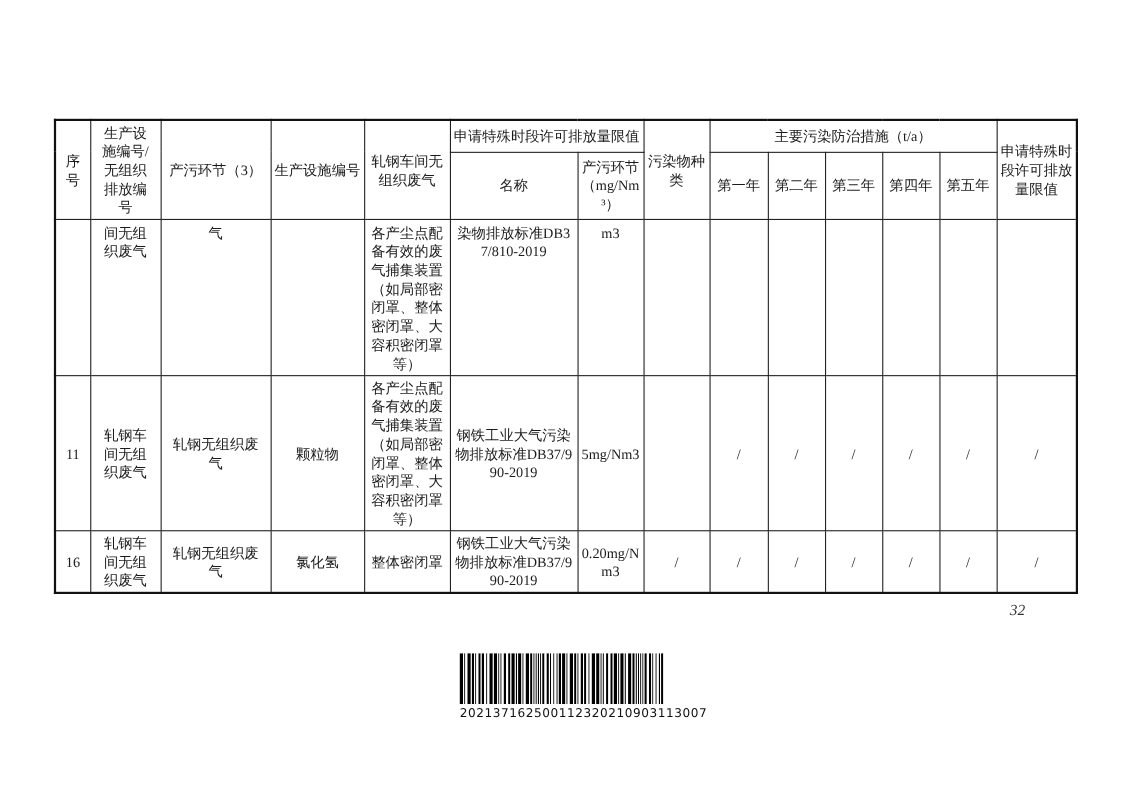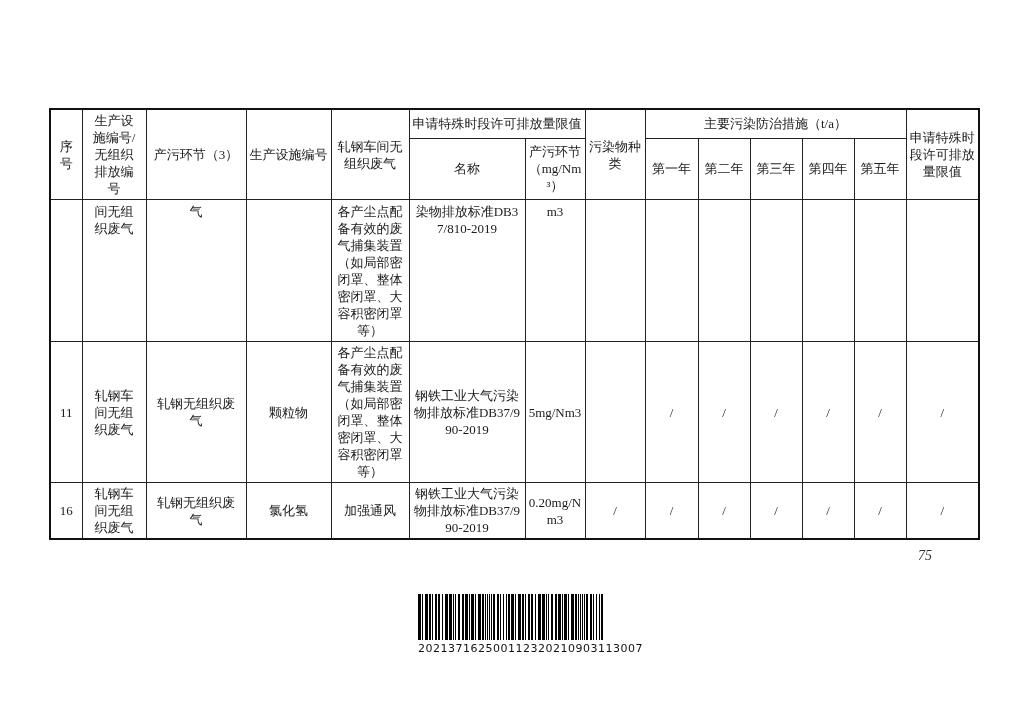--- a/index.html
+++ b/index.html
@@ -140,35 +140,35 @@
     <td>/</td>
     <td>/</td>
     <td>/</td>
   </tr>
 
   <tr style="height:52px;">
     <td>16</td>
     <td class="col-shebei">轧钢车间无组织废气</td>
     <td class="col-chanwu">轧钢无组织废气</td>
     <td>氯化氢</td>
-    <td class="col-cuoshi">加强通风</td>
+    <td class="col-cuoshi">整体密闭罩</td>
     <td>钢铁工业大气污染物排放标准DB37/990-2019</td>
     <td>0.20mg/Nm3</td>
     <td>/</td>
     <td>/</td>
     <td>/</td>
     <td>/</td>
     <td>/</td>
     <td>/</td>
     <td>/</td>
   </tr>
 </tbody>
   </table>
 
-<div class="page-number">75</div>
+<div class="page-number">32</div>
 
 <div class="barcode-wrap">
   <div class="barcode-bars" id="barcode-bars">
       <span class="bar" style="width: 3px;"></span>
       <span class="gap" style="width: 1px;"></span>
       <span class="bar" style="width: 1px;"></span>
       <span class="gap" style="width: 2px;"></span>
       <span class="bar" style="width: 3px;"></span>
       <span class="gap" style="width: 1px;"></span>
       <span class="bar" style="width: 2px;"></span>

